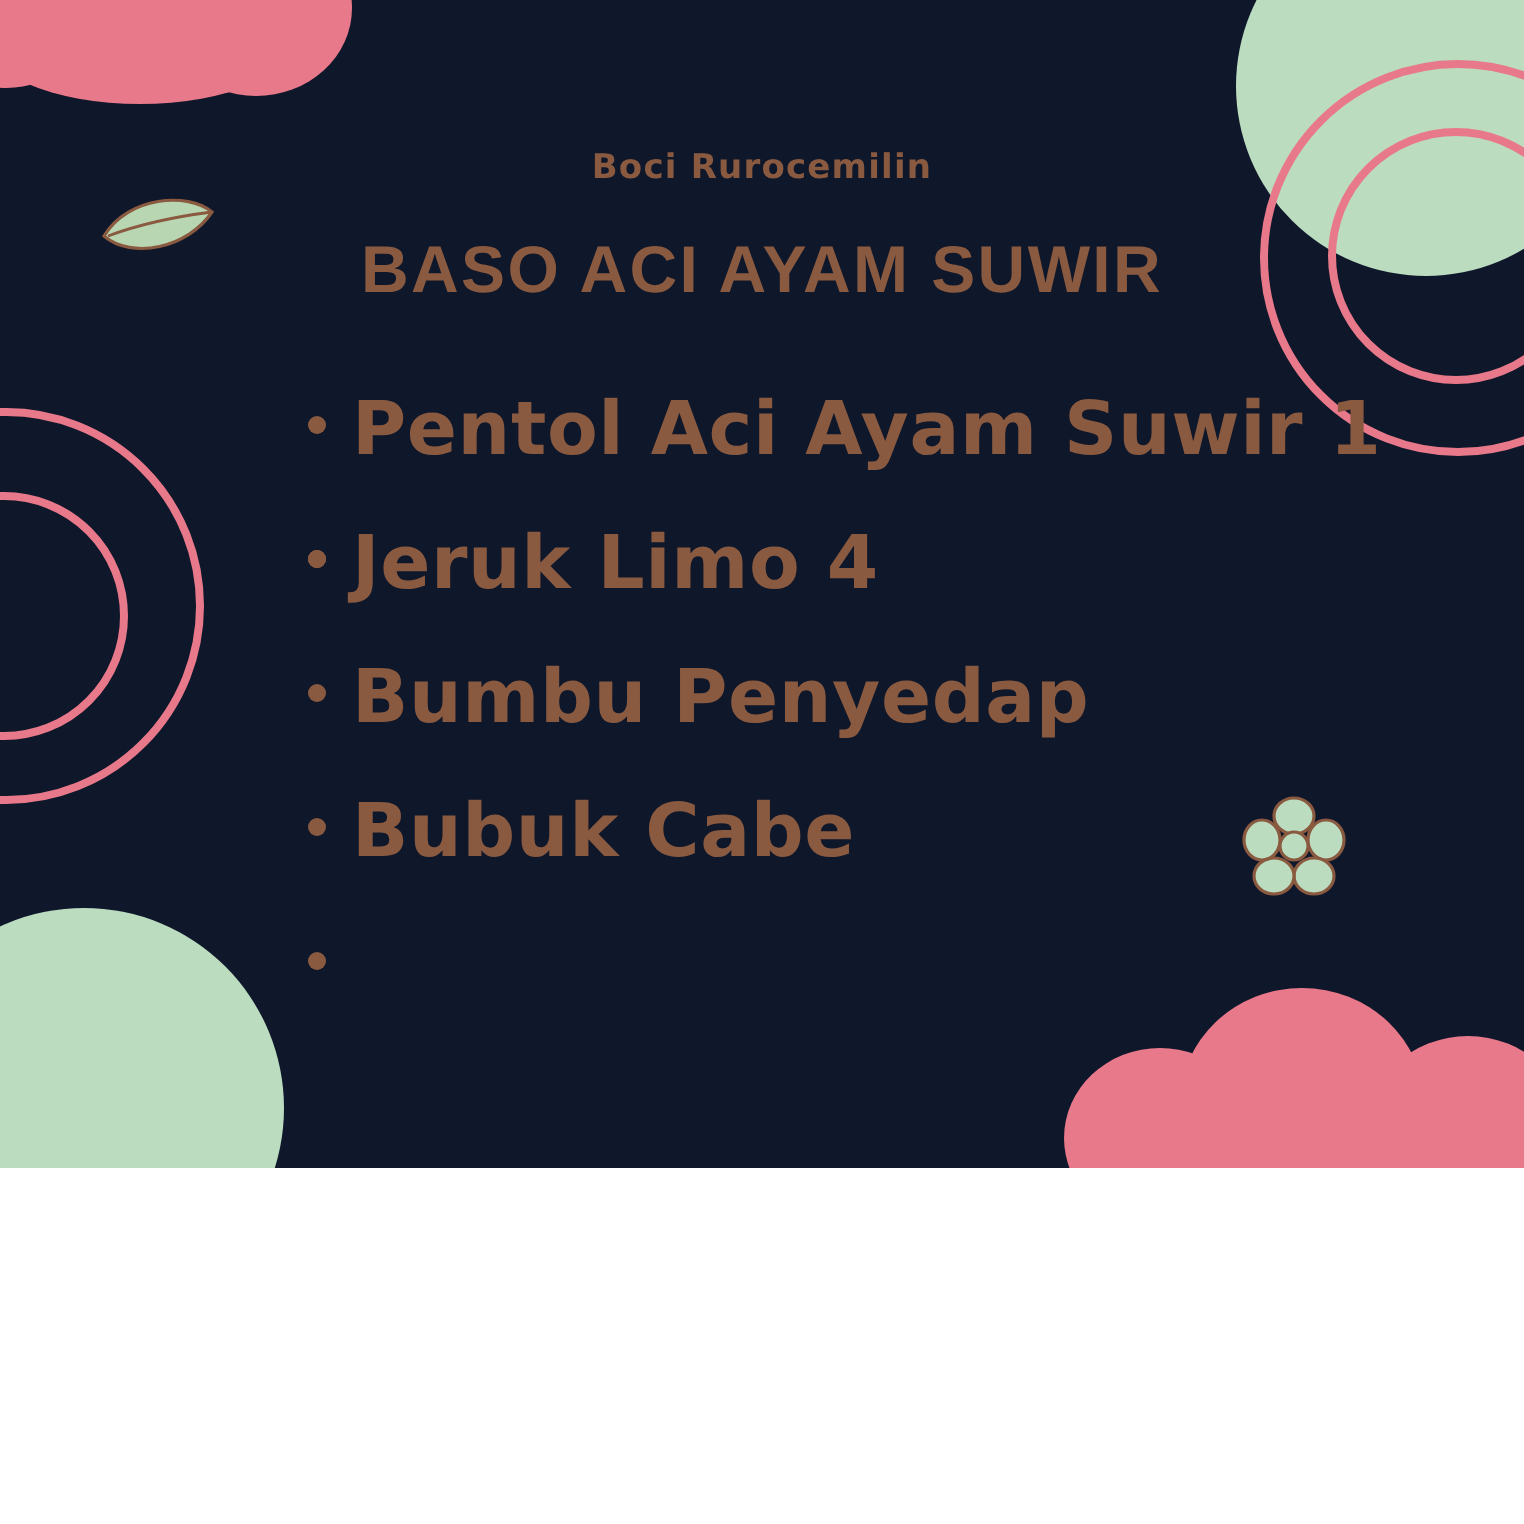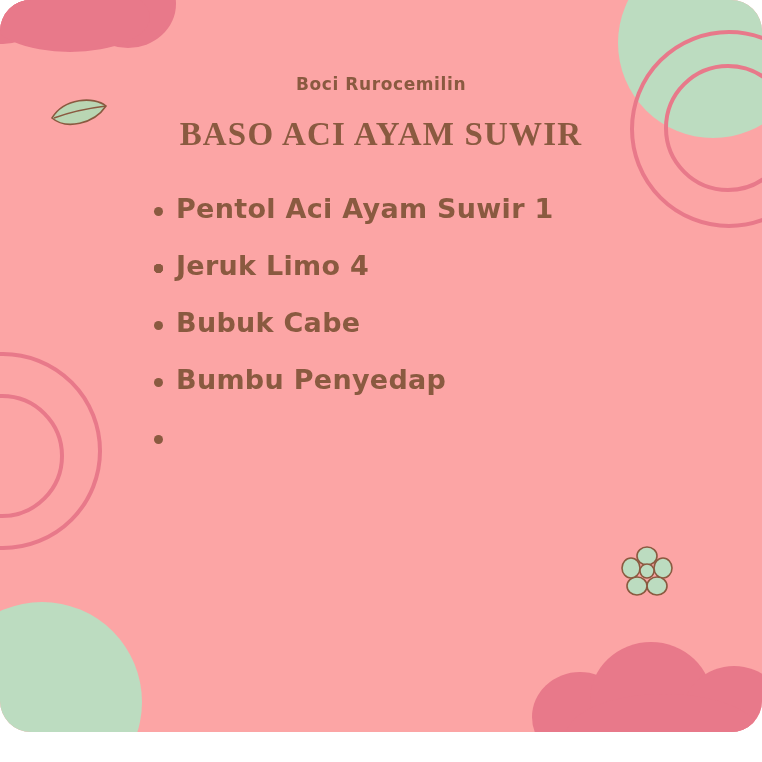--- a/index.html
+++ b/index.html
@@ -5,24 +5,23 @@
   html, body {
     margin: 0;
     padding: 0;
   }
   body {
     font-family: "DejaVu Sans", sans-serif;
   }
   #canvas {
     position: relative;
     width: 762px;
-    height: 732px;
-    background: #fca5a5;
+    height: 584px;
+    background: #0f172a;
     overflow: hidden;
-    border-radius: 31px;
   }
 
   
   .deco { position: absolute; pointer-events: none; }
 
   
   .cloud-tl {
     top: -62px;
     left: -40px;
     width: 220px;
@@ -139,31 +138,31 @@
     font-weight: 700;
     font-family: "DejaVu Sans", sans-serif;
   }
   .title {
     text-align: center;
     margin-top: 22px;
     color: #8a5a40;
     font-size: 33px;
     letter-spacing: 1.2px;
     font-weight: 700;
-    font-family: Liberation Serif, serif;
+    font-family: Liberation Sans, sans-serif;
   }
   .item-list {
     list-style: none;
     margin: 42px 0 0 0;
     padding: 0 0 0 176px;
   }
   .item-list li {
     position: relative;
     color: #8a5a40;
-    font-size: 27px;
+    font-size: 37px;
     line-height: 1.0;
     margin-bottom: 30px;
     font-weight: 700;
     letter-spacing: 0.3px;
     font-family: "DejaVu Sans", sans-serif;
   }
   .item-list li .bullet {
     position: absolute;
     left: -22px;
     top: 12px;
@@ -222,19 +221,19 @@
 
   <div class="content">
     <div class="brand">Boci Rurocemilin</div>
     <div class="title">BASO ACI AYAM SUWIR</div>
 
     <ul class="item-list">
       <li><span class="bullet"></span><span>Pentol Aci Ayam Suwir 1</span></li>
       <li><span class="bullet"></span></li>
       <li><span class="bullet"></span></li>
       <li><span class="bullet"></span><span>Jeruk Limo 4</span></li>
+      <li><span class="bullet"></span><span>Bumbu Penyedap</span></li>
       <li><span class="bullet"></span><span>Bubuk Cabe</span></li>
-      <li><span class="bullet"></span><span>Bumbu Penyedap</span></li>
       <li><span class="bullet"></span></li>
     </ul>
   </div>
 
 </div>
 
 </body></html>

